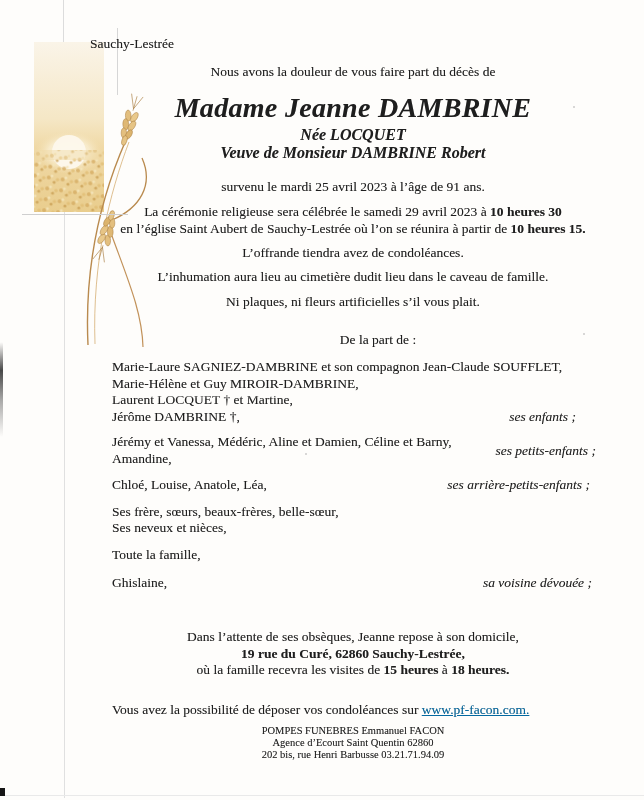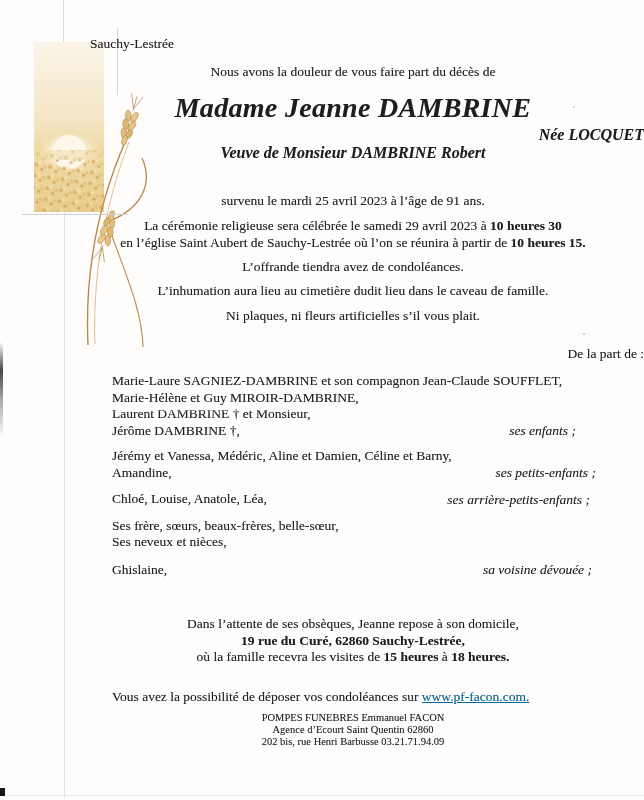--- a/index.html
+++ b/index.html
@@ -11,37 +11,37 @@
     color:#1e1e1e;
     overflow:hidden;
     text-shadow:0 0 .5px rgba(30,30,30,.35);
   }
   p{margin:0;}
   .city{position:absolute;left:90px;top:36px;font-size:13.5px;}
   .content{position:absolute;left:62px;top:0;width:582px;text-align:center;font-size:13.5px;line-height:16px;}
   .intro{margin-top:64px;}
   .title{margin:13px 0 0 0;font-size:28px;line-height:30px;font-weight:bold;font-style:italic;letter-spacing:.3px;}
   .sub{font-size:16px;line-height:18px;font-weight:bold;font-style:italic;}
-  .maiden{margin-top:3px;text-align:right;}
-  .death{margin-top:31px;}
+  .maiden{margin-top:3px;}
+  .death{margin-top:17px;}
   .cer1{margin-top:9px;line-height:16.5px;}
   .cer2{line-height:16.5px;}
   .offering{margin-top:8px;}
   .burial{margin-top:8px;}
   .noflowers{margin-top:9px;}
-  .from{margin-top:22px;text-align:right;padding-left:50px;}
+  .from{margin-top:22px;text-align:center;padding-left:50px;}
   .rows{text-align:left;padding-left:50px;padding-right:48px;font-family:Liberation Serif, serif;}
   .rows p{line-height:16.5px;}
   .g-children{margin-top:11px;}
   .g-grandchildren{margin-top:9px;}
   .g-greatgrand{margin-top:10px;}
   .g-siblings{margin-top:10px;}
   .g-family{margin-top:10.5px;}
   .g-neighbor{margin-top:11px;}
-  .flexline{display:flex;justify-content:space-between;align-items:flex-end;}
+  .flexline{display:flex;justify-content:space-between;align-items:center;}
   .rel{font-style:italic;white-space:nowrap;}
   .rel.pad20{margin-right:20px;}
   .rel.pad6{margin-right:6px;}
   .rel.pad4{margin-right:4px;}
   .scan-cut{position:relative;}
   .scan-cut::before{
     content:"";position:absolute;left:-2px;top:-1px;width:240px;height:8px;
     background:linear-gradient(180deg,rgba(254,253,251,.75),rgba(254,253,251,0));
     pointer-events:none;
   }
@@ -146,21 +146,21 @@
     <p class="burial">L’inhumation aura lieu au cimetière dudit lieu dans le caveau de famille.</p>
     <p class="noflowers">Ni plaques, ni fleurs artificielles s’il vous plait.</p>
 
     <p class="from">De la part de :</p>
 
     <div class="rows">
 
       <div class="g-children">
         <p>Marie-Laure SAGNIEZ-DAMBRINE et son compagnon Jean-Claude SOUFFLET,</p>
         <p>Marie-Hélène et Guy MIROIR-DAMBRINE,</p>
-        <p class="scan-cut">Laurent DAMBRINE † et Monsieur,</p>
+        <p class="scan-cut">Laurent LOCQUET † et Martine,</p>
         <div class="flexline">
           <p>Jérôme DAMBRINE †,</p>
           <span class="rel pad20">ses enfants ;</span>
         </div>
       </div>
 
       <div class="g-grandchildren flexline">
         <p>Jérémy et Vanessa, Médéric, Aline et Damien, Céline et Barny, Amandine,</p>
         <span class="rel">ses petits-enfants ;</span>
       </div>
@@ -168,20 +168,23 @@
       <div class="g-greatgrand flexline">
         <p>Chloé, Louise, Anatole, Léa,</p>
         <span class="rel pad6">ses arrière-petits-enfants ;</span>
       </div>
 
       <div class="g-siblings">
         <p>Ses frère, sœurs, beaux-frères, belle-sœur,</p>
         <p>Ses neveux et nièces,</p>
       </div>
 
+      <div class="g-family">
+        <p>Toute la famille,</p>
+      </div>
 
       <div class="g-neighbor flexline">
         <p>Ghislaine,</p>
         <span class="rel pad4">sa voisine dévouée ;</span>
       </div>
 
     </div>
 
     <div class="farewell">
       <p>Dans l’attente de ses obsèques, Jeanne repose à son domicile,</p>

